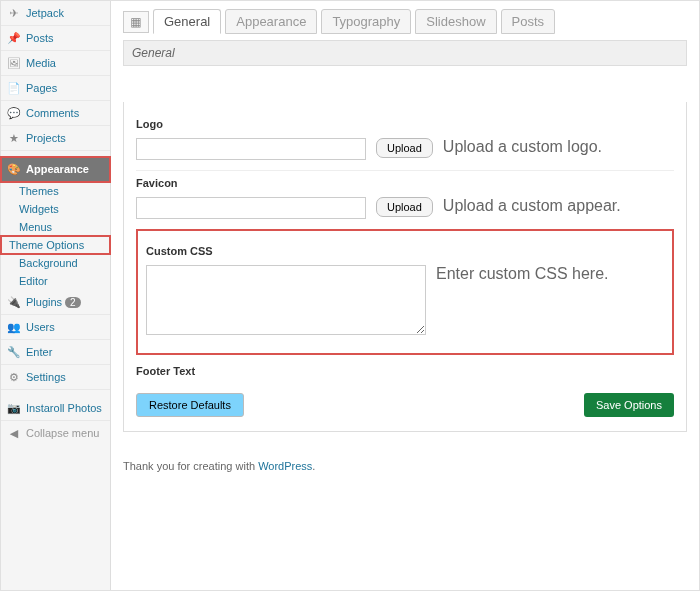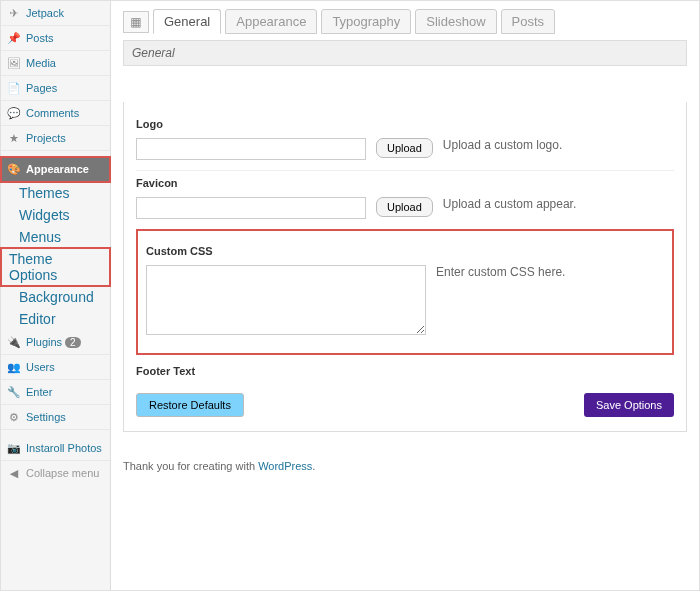--- a/index.html
+++ b/index.html
@@ -4,42 +4,42 @@
 <style>
 * { box-sizing: border-box; margin: 0; padding: 0; }
 body { font-family: Arial, sans-serif; font-size: 12px; color: #333; background: #fff; }
 .wrap { display: flex; width: 700px; height: 591px; border: 1px solid #e0e0e0; }
 .sidebar { width: 110px; background: #f5f5f5; border-right: 1px solid #ddd; }
 .side-item { display: flex; align-items: center; padding: 5px 6px; cursor: pointer; color: #21759b; border-bottom: 1px solid #e8e8e8; font-size: 11px; }
 .side-item .icon { width: 14px; height: 14px; margin-right: 5px; display:inline-flex; align-items:center; justify-content:center; color:#888; }
 .side-item.active { background: #777; color: #fff; font-weight: bold; }
 .side-item.active .icon { color:#fff; }
 .side-item.highlighted { outline: 2px solid #d9534f; outline-offset: -1px; }
-.sub-item { padding: 3px 6px 3px 18px; color: #21759b; font-size: 14px; cursor: pointer; }
+.sub-item { padding: 3px 6px 3px 18px; color: #21759b; font-size: 11px; cursor: pointer; }
 .sub-item.boxed { outline: 2px solid #d9534f; outline-offset: -1px; padding-left: 8px; }
 .badge { background: #888; color:#fff; border-radius:8px; padding:0 5px; font-size:10px; margin-left:3px; }
 .content { flex:1; padding: 8px 12px; overflow:auto; background:#fff; }
 .tabs-row { display:flex; align-items:center; gap:4px; margin-bottom:6px; }
 .tabs-icon { width:26px; height:22px; border:1px solid #ccc; display:flex; align-items:center; justify-content:center; background:#f8f8f8; color:#888; }
 .tab { border:1px solid #ccc; padding:4px 10px; border-radius:3px 3px 0 0; background:#f5f5f5; color:#999; cursor:pointer; font-size:13px; }
 .tab.active { background:#fff; color:#555; border-bottom:1px solid #fff; }
 .panel-title { background:#f0f0f0; border:1px solid #ddd; padding:5px 8px; font-style:italic; color:#666; }
 .panel { border:1px solid #ddd; border-top:none; padding:10px 12px 14px;margin-top:36px; }
 .section-label { font-weight:bold; font-size:11px; margin:6px 0 8px; }
 .field-row { display:flex; align-items:flex-start; gap:10px; margin-bottom:10px; }
 .field-input { border:1px solid #ccc; padding:4px; font-size:11px; }
 .text-input { width:230px; height:22px; }
 .upload-btn { border:1px solid #bbb; background:#f5f5f5; padding:3px 10px; border-radius:7px; cursor:pointer; font-size:11px; }
-.hint { color:#666; font-size:12px; }
+.hint { color:#666; font-size:16px; }
 .textarea { width:280px; height:70px; resize:both; }
 .divider { height:1px; background:#eee; margin:6px 0; }
 .css-block { border:2px solid #d9534f; padding:8px; margin:4px 0 10px; }
 .footer-btns { display:flex; justify-content:space-between; margin-top:16px; }
 .btn-default { border:1px solid #bbb; background:#7dd3fc; padding:5px 12px; border-radius:3px; cursor:pointer; font-size:11px; }
-.btn-primary { background:#4c1d95; color:#fff; border:none; padding:6px 12px; border-radius:3px; cursor:pointer; font-size:11px; }
+.btn-primary { background:#15803d; color:#fff; border:none; padding:6px 12px; border-radius:3px; cursor:pointer; font-size:11px; }
 .credit { margin-top:28px; font-size:11px; color:#666; }
 .credit a { color:#21759b; text-decoration:none; }
 </style>
 </head>
 <body>
 
 <div class="wrap">
   <div class="sidebar">
     <div class="side-item">
         <span class="icon">✈</span>

